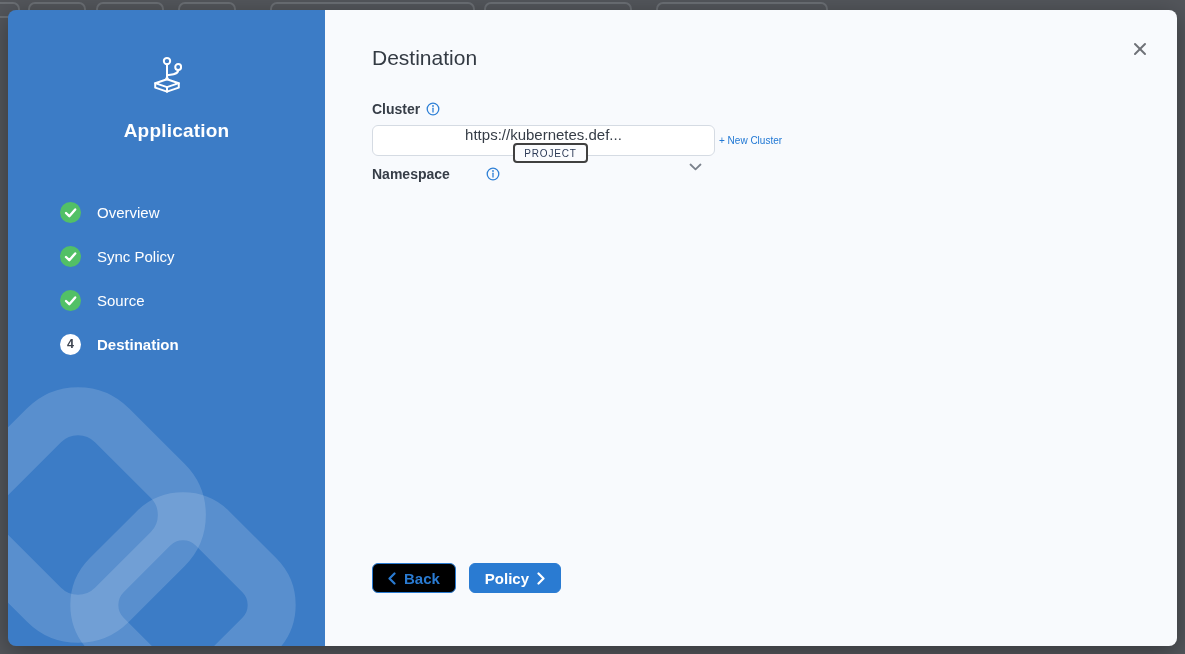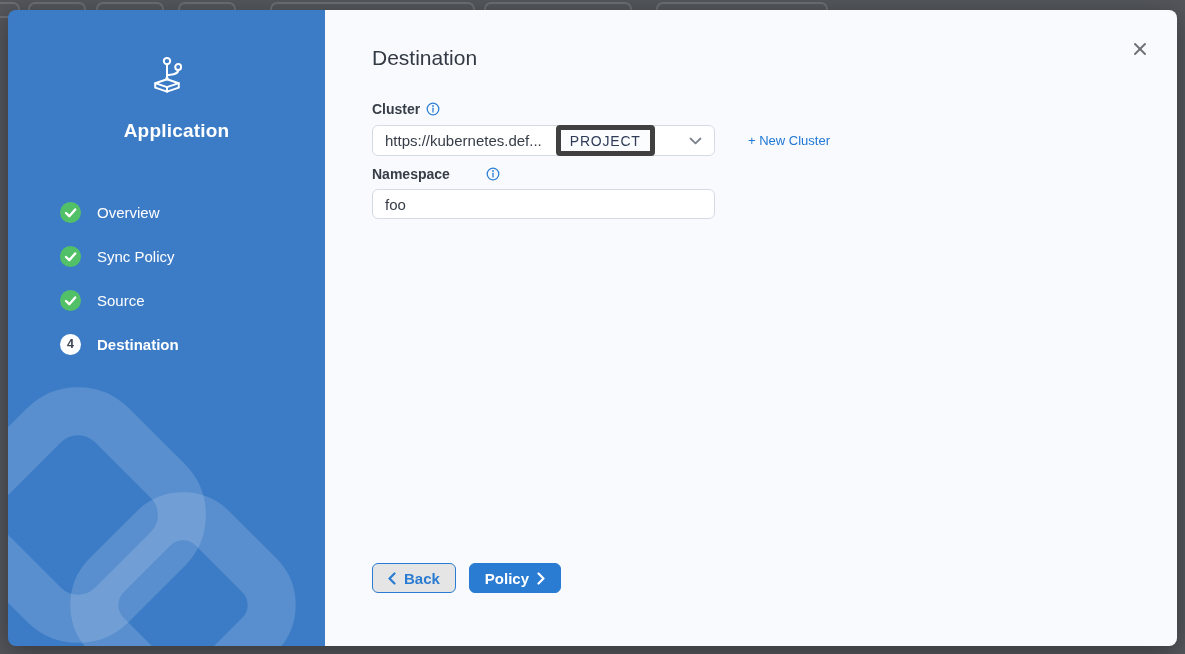--- a/index.html
+++ b/index.html
@@ -57,48 +57,48 @@
     cursor: pointer; background: none; border: none;
   }
   .page-title { margin-top: 36px; font-size: 21px; font-weight: normal; color: #333a43; }
   .field-label-row { display: flex; align-items: center; gap: 6px; margin-top: 31px; }
   .field-label-row.second { margin-top: 10px; gap: 36px; }
   .field-label { font-size: 14px; font-weight: bold; color: #363d47; }
   .cluster-row { display: flex; align-items: center; margin-top: 8px; }
   .select-box {
     width: 343px; height: 31px;
     background: #fff; border: 1px solid #d5dbe3; border-radius: 6px;
-    display: flex; align-items: center; padding: 0 12px; cursor: pointer;
+    display: flex; align-items: center; padding: 0 12px; cursor: pointer; flex-direction: column;
   }
   .select-value { font-size: 15px; color: #363d47; white-space: nowrap; }
   .proj-badge {
     margin-left: 14px; padding: 2.5px 9px;
-    border: 5px solid #404040; border-radius: 4px;
-    font-size: 14px; letter-spacing: .8px; color: #2d3b57; background: #fbfcfe;
+    border: 2px solid #404040; border-radius: 4px;
+    font-size: 10px; letter-spacing: .8px; color: #2d3b57; background: #fbfcfe;
     flex: none;
   }
   .select-chevron { margin-left: auto; display: inline-flex; }
   .new-cluster-link {
-    margin-left: 33px; font-size: 13px; color: #2178d4;
+    margin-left: 4px; font-size: 10px; color: #2178d4;
     text-decoration: none; cursor: pointer;
   }
   .text-input {
     width: 343px; height: 30px; margin-top: 7px;
     background: #fff; border: 1px solid #d5dbe3; border-radius: 6px;
     padding: 0 12px; font-size: 15px; color: #363d47;
     font-family: "Liberation Sans", sans-serif; outline: none; display: block;
   }
   .btn-row { position: absolute; left: 47px; bottom: 53px; display: flex; gap: 13px; }
   .btn {
     height: 30px; border-radius: 6px; padding: 0 15px;
     font-size: 15px; font-weight: bold; cursor: pointer;
     display: inline-flex; align-items: center; gap: 8px;
     font-family: "Liberation Sans", sans-serif;
   }
-  .btn.back { background: #e5e5e5; border: 1.5px solid #2a7bd2; color: #2a7bd2; }
+  .btn.back { background: #000000; border: 1.5px solid #2a7bd2; color: #2a7bd2; }
   .btn.finish { background: #2a7bd2; border: 1.5px solid #2a7bd2; color: #fff; }
   .info-ico { display: inline-flex; cursor: pointer; }
 </style>
 </head>
 <body>
 
 <div class="bg-tab" style="left:-14px; width:34px"></div>
 <div class="bg-tab" style="left:28px;  width:58px"></div>
 <div class="bg-tab" style="left:96px;  width:68px"></div>
 <div class="bg-tab" style="left:178px; width:58px"></div>
@@ -210,21 +210,20 @@
       <span class="field-label">Namespace</span>
       <span class="info-ico">
         <svg width="14" height="14" viewBox="0 0 14 14" fill="none" stroke="#2f80d6" stroke-width="1.3">
           <circle cx="7" cy="7" r="5.8"></circle>
           <line x1="7" y1="6.2" x2="7" y2="10" stroke-linecap="round"></line>
           <circle cx="7" cy="4" r="0.9" fill="#2f80d6" stroke="none"></circle>
         </svg>
       </span>
     </div>
 
-    <input class="text-input" type="text" value="foo" style="">
 
     <div class="btn-row">
       <button class="btn back">
         <svg width="8" height="13" viewBox="0 0 8 13" fill="none" stroke="#2a7bd2" stroke-width="2.2" stroke-linecap="round" stroke-linejoin="round">
             <polyline points="6.5,1.5 1.5,6.5 6.5,11.5"></polyline>
           </svg>
         <span>Back</span>
       </button>
       <button class="btn finish">
         <span>Policy</span>

